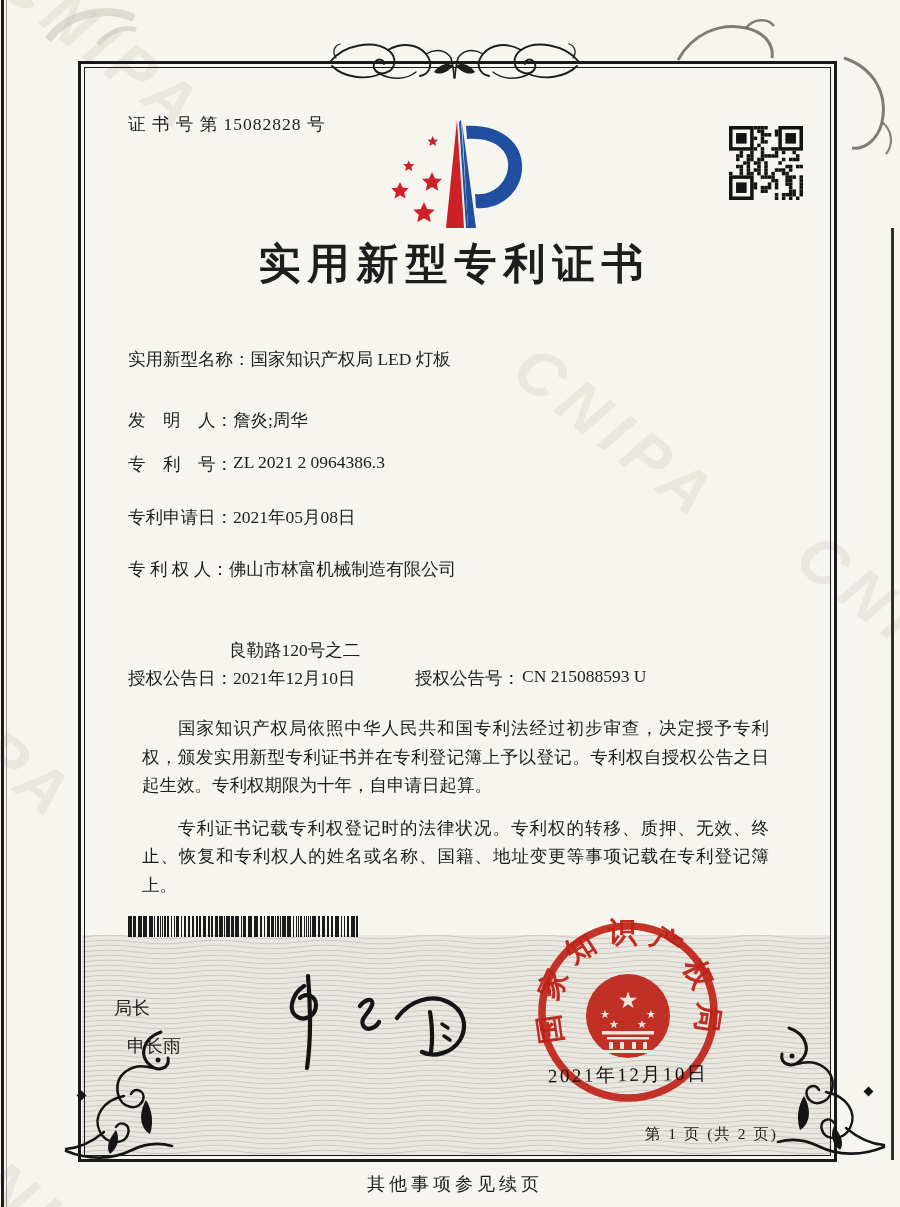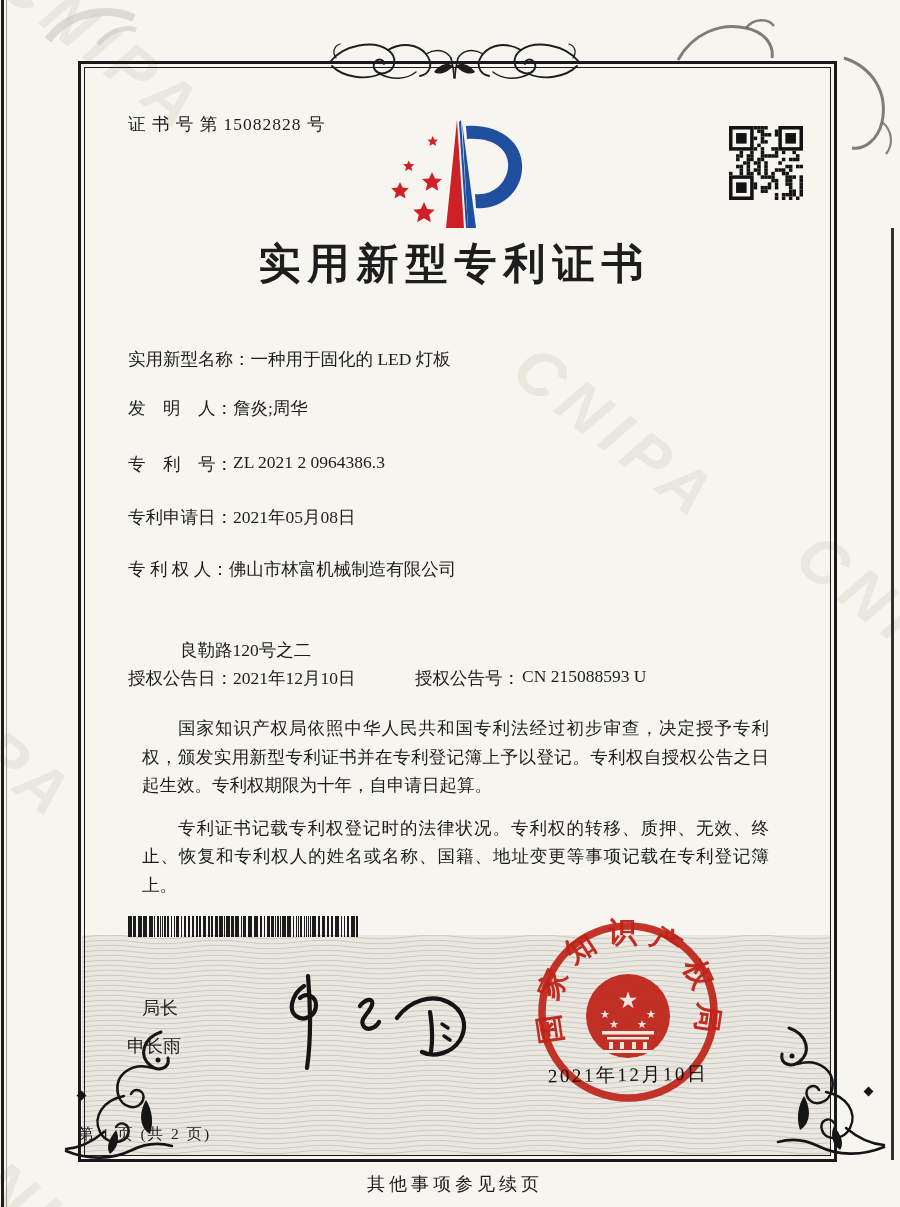--- a/index.html
+++ b/index.html
@@ -17,34 +17,34 @@
          border:1.3px solid #1a1a1a;}
   .edge-line-left{position:absolute;left:1px;top:0;width:3px;height:1207px;background:#1c1c1c;}
   .edge-line-left2{position:absolute;left:6px;top:0;width:1px;height:1207px;background:#9b9890;}
   .edge-line-right{position:absolute;left:891px;top:228px;width:2.5px;height:932px;background:#30302d;}
   
   .certno{position:absolute;left:128px;top:112px;font-size:17.5px;letter-spacing:1px;}
   .title{position:absolute;left:78px;top:236px;width:753px;text-align:center;
          font-size:42px;font-weight:bold;letter-spacing:7px;}
   .row{position:absolute;left:128px;display:flex;font-size:17.5px;white-space:nowrap;}
   .row .lab{flex:none;}
-  .addr2{margin-left:52px;font-size:17.5px;position:absolute;left:128px;}
+  .addr2{margin-left:101px;font-size:17.5px;position:absolute;left:128px;}
   .pair2-lab{position:absolute;left:287px;}
   .pair2-val{position:absolute;left:394px;}
   .paras{position:absolute;left:128px;top:700px;width:655px;font-size:17.5px;
          line-height:28.5px;text-align:justify;}
   .paras p{margin:14px;text-indent:36px;}
   .band{position:absolute;left:82px;top:935px;width:749px;height:221px;background:#e9e7e0;}
-  .sig-title{position:absolute;left:142px;top:996px;font-size:18px;
+  .sig-title{position:absolute;left:114px;top:996px;font-size:18px;
              font-family:"Liberation Sans","DejaVu Sans",sans-serif;color:#222;}
   .sig-name{position:absolute;left:127px;top:1034px;font-size:18px;
             font-family:"Liberation Sans","DejaVu Sans",sans-serif;color:#222;}
   .seal-date{position:absolute;left:548px;top:1062px;font-size:19px;letter-spacing:2.5px;
              color:#101010;transform:rotate(-1deg);}
-  .pageinfo{position:absolute;left:78px;top:1124px;width:700px;text-align:left;
+  .pageinfo{position:absolute;left:78px;top:1124px;width:700px;text-align:right;
             font-size:15.5px;letter-spacing:2px;}
   .footer{position:absolute;left:55px;top:1172px;width:800px;text-align:center;
           font-size:18px;letter-spacing:4px;}
 </style>
 </head>
 <body>
 
 <div class="page">
 
   <div class="wm" style="left:30px;top:-58px;">CNIPA</div>
@@ -300,23 +300,23 @@
       <rect x="54.857142857142854" y="6.857142857142857" width="10.285714285714285" height="10.285714285714285" fill="#131313"></rect>
       <rect x="0" y="48" width="24" height="24" fill="#131313"></rect>
       <rect x="3.4285714285714284" y="51.42857142857143" width="17.142857142857142" height="17.142857142857142" fill="#f6f5f0"></rect>
       <rect x="6.857142857142857" y="54.857142857142854" width="10.285714285714285" height="10.285714285714285" fill="#131313"></rect>
     </svg>
 
   <div class="title">实用新型专利证书</div>
 
   <div class="row" style="top:347px;">
     <span class="lab">实用新型名称：</span>
-    <span>一种用于固化的 LED 灯板</span>
-  </div>
-  <div class="row" style="top:396px;">
+    <span>国家知识产权局 LED 灯板</span>
+  </div>
+  <div class="row" style="top:408px;">
     <span class="lab">发　明　人：</span>
     <span>詹炎;周华</span>
   </div>
   <div class="row" style="top:452px;">
     <span class="lab">专　利　号：</span>
     <span>ZL 2021 2 0964386.3</span>
   </div>
   <div class="row" style="top:505px;">
     <span class="lab">专利申请日：</span>
     <span>2021年05月08日</span>

